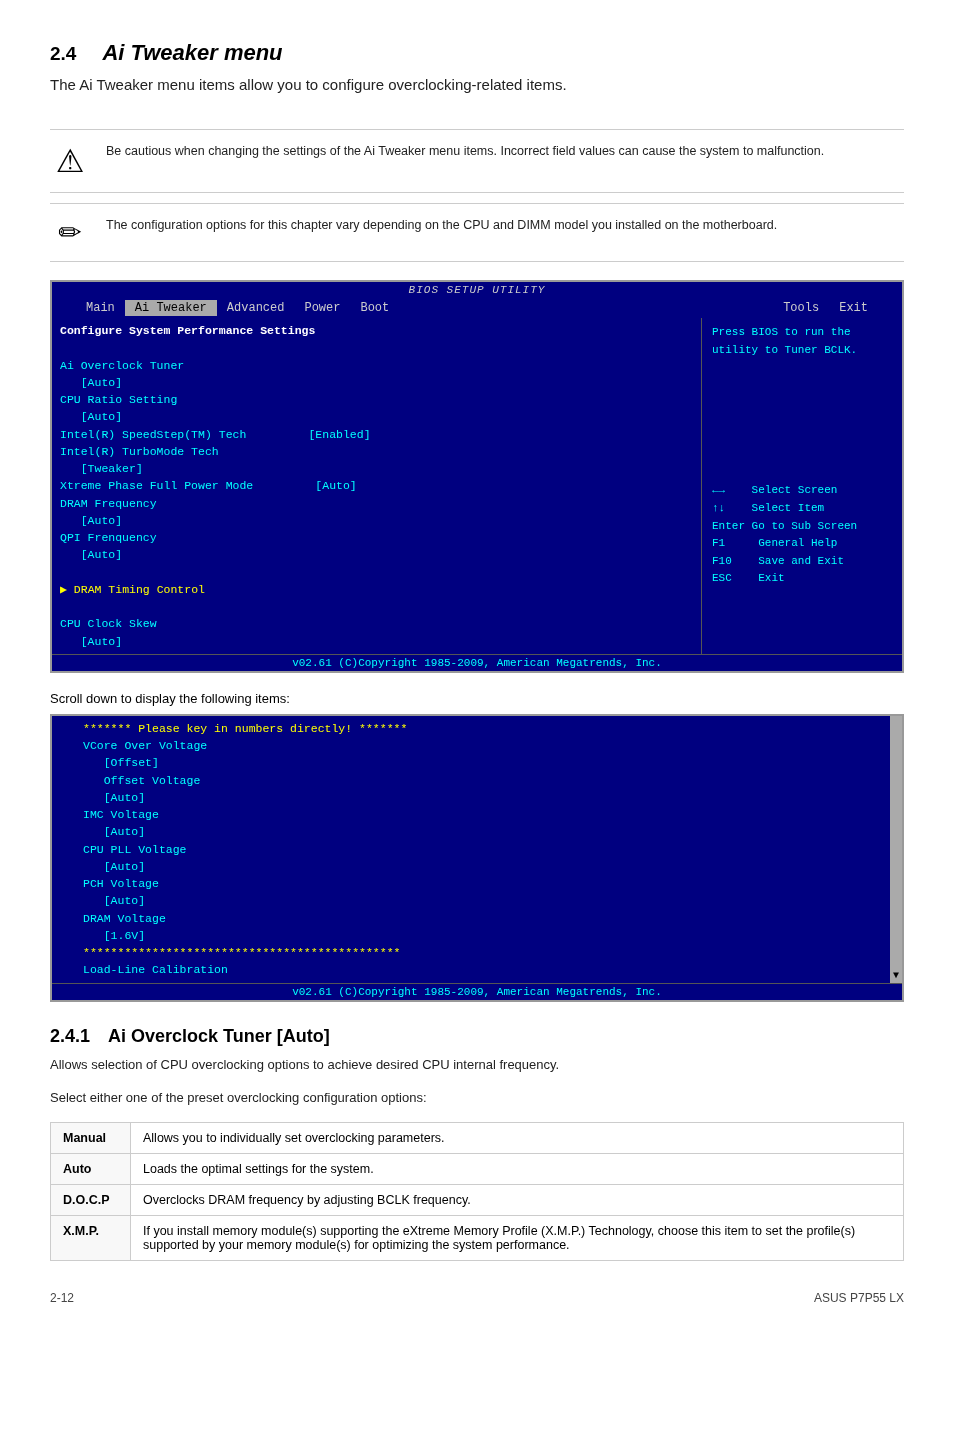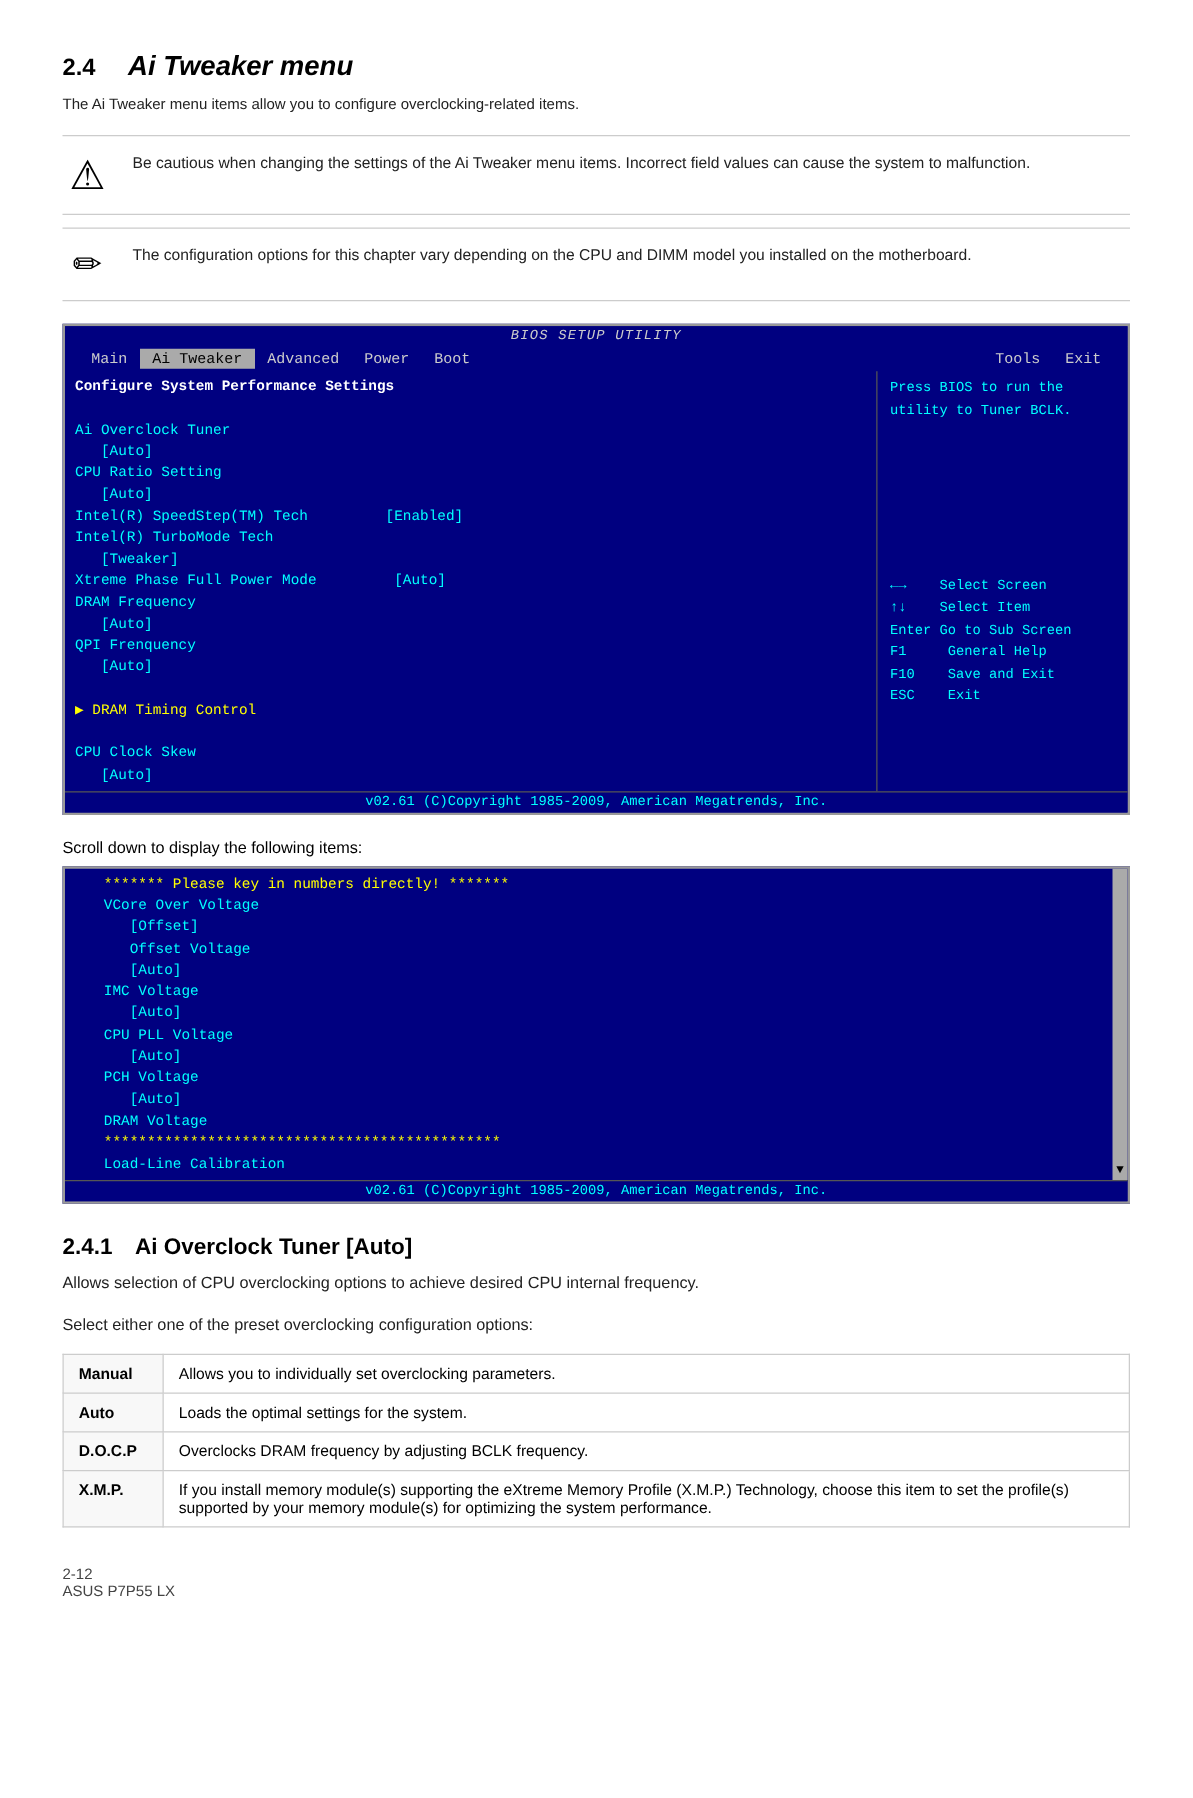--- a/index.html
+++ b/index.html
@@ -5,22 +5,22 @@
     * { box-sizing: border-box; margin: 0; padding: 0; }
     body {
       font-family: Arial, sans-serif;
       font-size: 13px;
       background: #fff;
       color: #000;
       padding: 40px 50px;
       max-width: 954px;
     }
     p.intro {
-      font-size: 12px;
-      margin-bottom: 18px;
+      font-size: 15px;
+      margin-bottom: 36px;
       color: #222;
     }
     .notice-box {
       display: flex;
       align-items: flex-start;
       border-top: 1px solid #ccc;
       border-bottom: 1px solid #ccc;
       padding: 12px 0;
       margin-bottom: 10px;
     }
@@ -50,21 +50,21 @@
       text-align: center;
       font-size: 11px;
       padding: 2px 0;
       letter-spacing: 1px;
       font-style: italic;
     }
     .bios-menu-bar {
       display: flex;
       background: #000080;
       color: #ccc;
-      padding: 2px 11px;
+      padding: 2px 24px;
     }
     .bios-menu-bar .menu-item {
       padding: 1px 10px;
       font-size: 12px;
       font-family: 'Courier New', monospace;
     }
     .bios-menu-bar .menu-item.active {
       background: #aaa;
       color: #000;
     }
@@ -156,21 +156,20 @@
       font-weight: bold;
       width: 80px;
       background: #f8f8f8;
     }
     .page-footer {
       display: flex;
       justify-content: space-between;
       margin-top: 30px;
       font-size: 12px;
       color: #444;
-      flex-direction: column;
     }
   </style>
 </head>
 <body>
 
 <div style="display:flex; align-items:baseline; margin-bottom:10px;">
   <span style="font-size:19px; font-weight:bold; margin-right:26px;">2.4</span>
   <span style="font-size:22px; font-weight:bold;font-style:italic;">Ai Tweaker menu</span>
 </div>
 
@@ -251,20 +250,21 @@
       <div class="bios-line2">   [Offset]</div>
       <div class="bios-line2">   Offset Voltage</div>
       <div class="bios-line2">   [Auto]</div>
       <div class="bios-line2">IMC Voltage</div>
       <div class="bios-line2">   [Auto]</div>
       <div class="bios-line2">CPU PLL Voltage</div>
       <div class="bios-line2">   [Auto]</div>
       <div class="bios-line2">PCH Voltage</div>
       <div class="bios-line2">   [Auto]</div>
       <div class="bios-line2">DRAM Voltage</div>
+      <div class="bios-line2">   [1.6V]</div>
       <div class="bios-line2 yellow2">**********************************************</div>
       <div class="bios-line2">Load-Line Calibration</div>
     </div>
     <div style="width:12px; background:#aaa; display:flex; align-items:flex-end; justify-content:center; padding-bottom:2px;">
       <span style="font-size:10px; color:#000;">▼</span>
     </div>
   </div>
   <div class="bios-footer">v02.61  (C)Copyright 1985-2009, American Megatrends, Inc.</div>
 </div>
 

